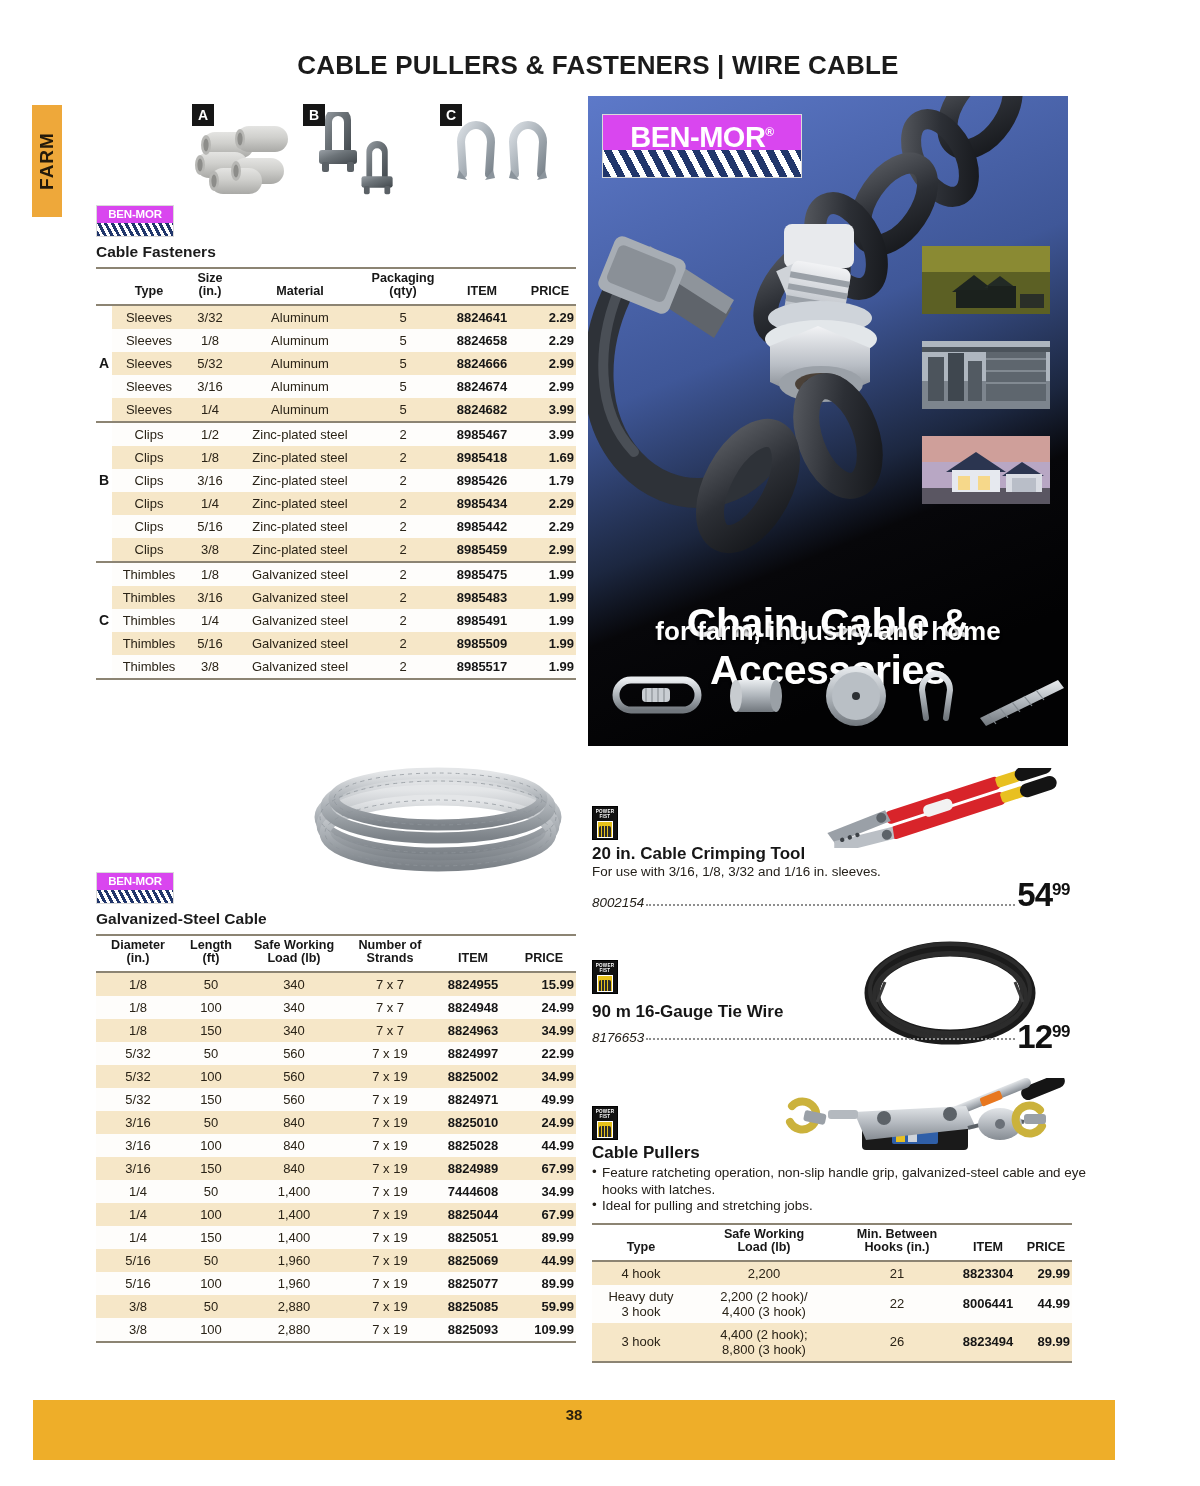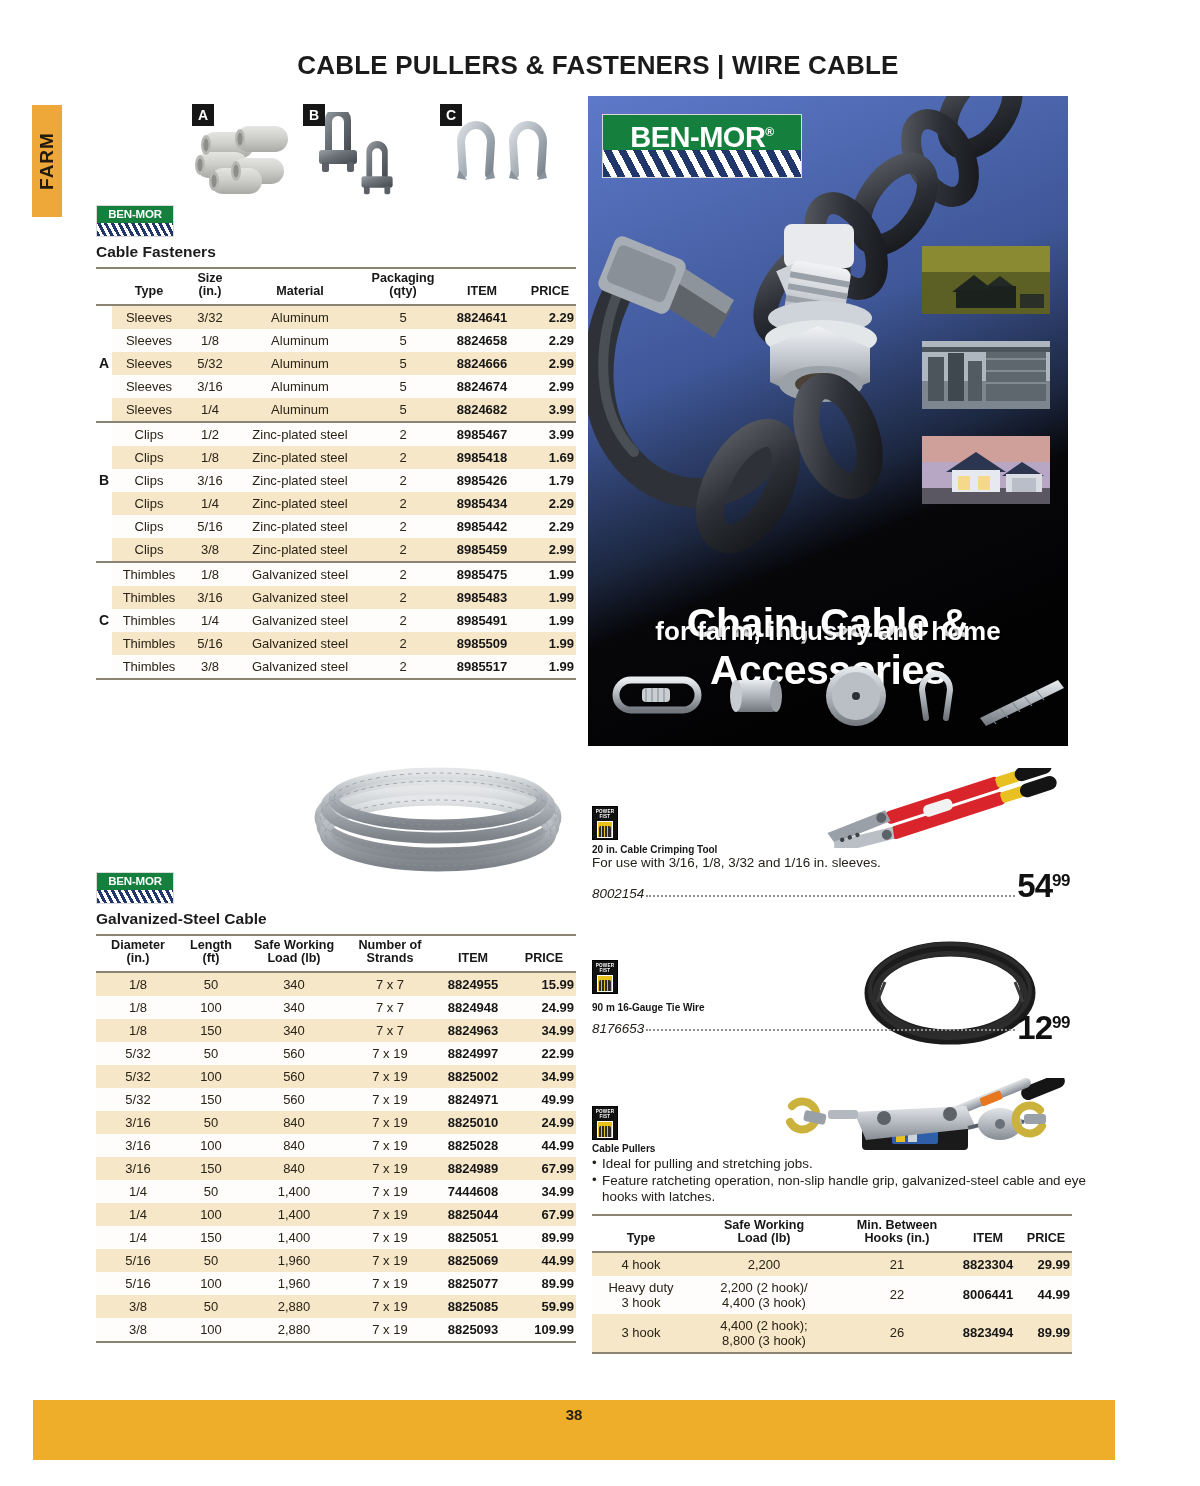--- a/index.html
+++ b/index.html
@@ -34,21 +34,21 @@
   }
 
   
   .benmor{
     width:78px; height:32px;
     background:#ffffff; border:1px solid #dadada;
     display:flex; flex-direction:column;
     overflow:hidden;
   }
   .benmor .bm-top{
-    background:#15803d; color:#ffffff;
+    background:#d946ef; color:#ffffff;
     font-size:11.5px; font-weight:bold; letter-spacing:-0.2px;
     height:17px; line-height:17px; text-align:center;
     font-family:"Liberation Sans", sans-serif;
   }
   .benmor .bm-bot{
     flex:1;
     background:
       repeating-linear-gradient(62deg,#21366b 0 3px,#ffffff 3px 6px);
   }
 
@@ -133,21 +133,21 @@
     position:absolute;left:0;width:480px;text-align:center;
     color:#fff;font-weight:bold;
     text-shadow:0 2px 3px rgba(0,0,0,.65);
   }
   .ad-head.l1{top:480px;font-size:41px;letter-spacing:-0.5px;margin-top:24px;}
   .ad-head.l2{top:520px;font-size:26px;}
   .ad-icons{position:absolute;left:0;top:562px;width:480px;height:70px;}
 
   
   .prod{position:absolute;width:500px;}
-  .prod .p-title{font-size:10px;font-weight:bold;color:#161616;}
+  .prod .p-title{font-size:17px;font-weight:bold;color:#161616;}
   .prod .p-desc{font-size:13.4px;color:#24201a;line-height:16px;}
   .prod .p-item{
     font-size:13.4px;font-style:italic;color:#24201a;
   }
   .dots{
     flex:1;margin:0 2px 4px 2px;
     border-bottom:2.5px dotted #8e8e8e;
     height:10px;
   }
   .price{
@@ -919,22 +919,22 @@
 <div class="prod" style="left:592px;top:1106px;">
   <div class="powerfist">
     <div class="pf-txt">POWER</div>
     <div class="pf-txt">FIST</div>
     <div class="pf-box">
         <div class="pf-fist"></div>
       </div>
   </div>
   <div class="p-title" style="margin-top:3px;">Cable Pullers</div>
   <ul class="bullets">
+    <li>Feature ratcheting operation, non-slip handle grip, galvanized-steel cable and eye hooks with latches.</li>
     <li>Ideal for pulling and stretching jobs.</li>
-    <li>Feature ratcheting operation, non-slip handle grip, galvanized-steel cable and eye hooks with latches.</li>
   </ul>
 
   <table class="cat" style="margin-top:8px;width:480px;">
     <colgroup>
       <col style="width:98px">
         <col style="width:148px">
         <col style="width:118px">
       <col style="width:64px">
         <col style="width:52px">
     </colgroup>

